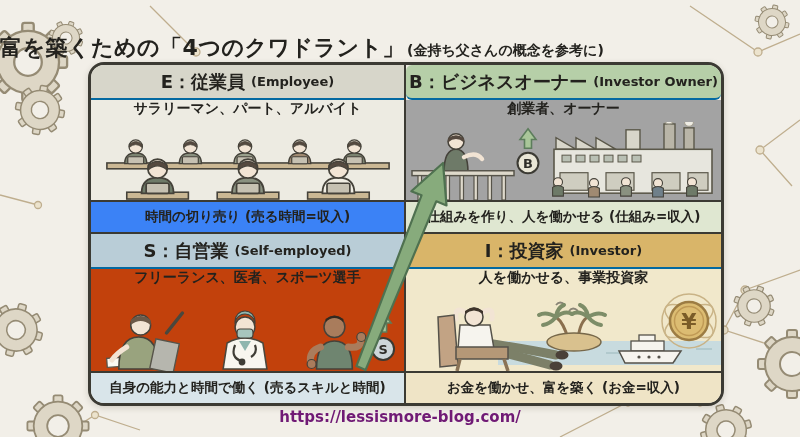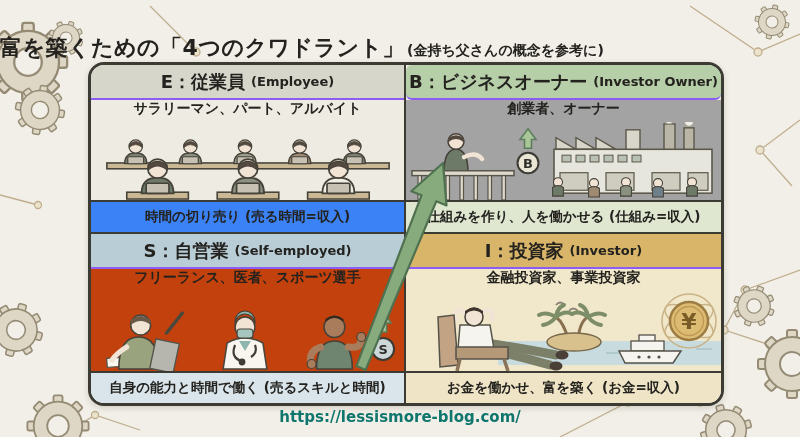--- a/index.html
+++ b/index.html
@@ -11,35 +11,35 @@
   .title-sub{font-size:14px;font-weight:700;margin-left:2px;}
   .chart{position:absolute;left:88px;top:62px;width:630px;height:338px;border:3px solid #3b3a33;
          border-radius:16px;overflow:hidden;display:grid;grid-template-columns:1fr 1fr;
          grid-template-rows:1fr 1fr;z-index:1;background:#edebe2;
          box-shadow:0 2px 6px rgba(60,55,40,.18);}
   .quad{display:flex;flex-direction:column;min-height:0;position:relative;}
   .quad-e{border-right:2px solid #3b3a33;border-bottom:2px solid #3b3a33;}
   .quad-b{border-bottom:2px solid #3b3a33;}
   .quad-s{border-right:2px solid #3b3a33;}
   .q-header{flex:0 0 33px;display:flex;align-items:center;justify-content:center;gap:6px;
-            border-bottom:2px solid #8b5cf6;}
+            border-bottom:2px solid #0369a1;}
   .q-h-jp{font-size:18px;font-weight:800;}
   .q-h-en{font-size:13px;font-weight:700;}
   .q-body{flex:1;display:flex;flex-direction:column;min-height:0;}
   .q-sub{flex:0 0 22px;text-align:center;font-size:14px;font-weight:700;}
   .illus{flex:1;width:100%;min-height:0;display:block;}
   .q-strip{flex:0 0 30px;display:flex;align-items:center;justify-content:center;
            font-size:13.5px;font-weight:700;border-top:2px solid #3b3a33;white-space:nowrap;}
   .e-header{background:#d7d6ca;} .e-body{background:#edebe2;} .e-strip{background:#3b82f6;}
   .b-header{background:#b6cfa8;border-radius:6px;} .b-body{background:#a3a3a3;} .b-strip{background:#dfe7d1;}
   .s-header{background:#b9cdd7;} .s-body{background:#c2410c;} .s-strip{background:#d9e5ea;}
   .i-header{background:#d9b569;} .i-body{background:#f1e8cb;} .i-strip{background:#efe4c6;}
   .big-arrow{position:absolute;inset:0;width:100%;height:100%;pointer-events:none;z-index:4;}
   .footer{position:absolute;top:408px;left:0;right:0;text-align:center;font-size:15px;
-          font-weight:700;color:#0f766e;z-index:2;}
+          font-weight:700;color:#701a75;z-index:2;}
 </style>
 </head>
 <body>
 
 <div class="canvas">
 
   <svg width="0" height="0" style="position:absolute" aria-hidden="true">
     <defs>
       <symbol id="wk" overflow="visible">
         <path d="M-14,1 Q-14,-13 0,-13 Q14,-13 14,1 Z" fill="currentColor" stroke="#45423a" stroke-width="1.6"></path>
@@ -260,21 +260,21 @@
       </div>
       <div class="q-strip s-strip">自身の能力と時間で働く (売るスキルと時間)</div>
     </div>
 
     <div class="quad quad-i">
       <div class="q-header i-header">
         <span class="q-h-jp">I：投資家</span>
         <span class="q-h-en">(Investor)</span>
       </div>
       <div class="q-body i-body">
-        <div class="q-sub">金融投資家、事業投資家</div>
+        <div class="q-sub">人を働かせる、事業投資家</div>
         <svg class="illus" viewBox="0 0 315 80" preserveAspectRatio="none">
           <path d="M150,14 q4,-5 9,0 M163,20 q4,-5 9,0" stroke="#8a8577" stroke-width="1.8" fill="none"></path>
           <rect x="92" y="50" width="223" height="24" fill="#c8dbdf"></rect>
           <g stroke="#a9c3c7" stroke-width="1.6">
             <path d="M104,60 h18 M140,66 h16 M200,62 h18 M250,70 h20 M290,58 h16"></path>
           </g>
           <g>
             <path d="M162,48 Q158,32 150,26" fill="none" stroke="#8a6f4e" stroke-width="3"></path>
             <path d="M172,48 Q174,30 182,26" fill="none" stroke="#8a6f4e" stroke-width="3"></path>
             <g stroke="#7d8d68" stroke-width="4" stroke-linecap="round" fill="none">

